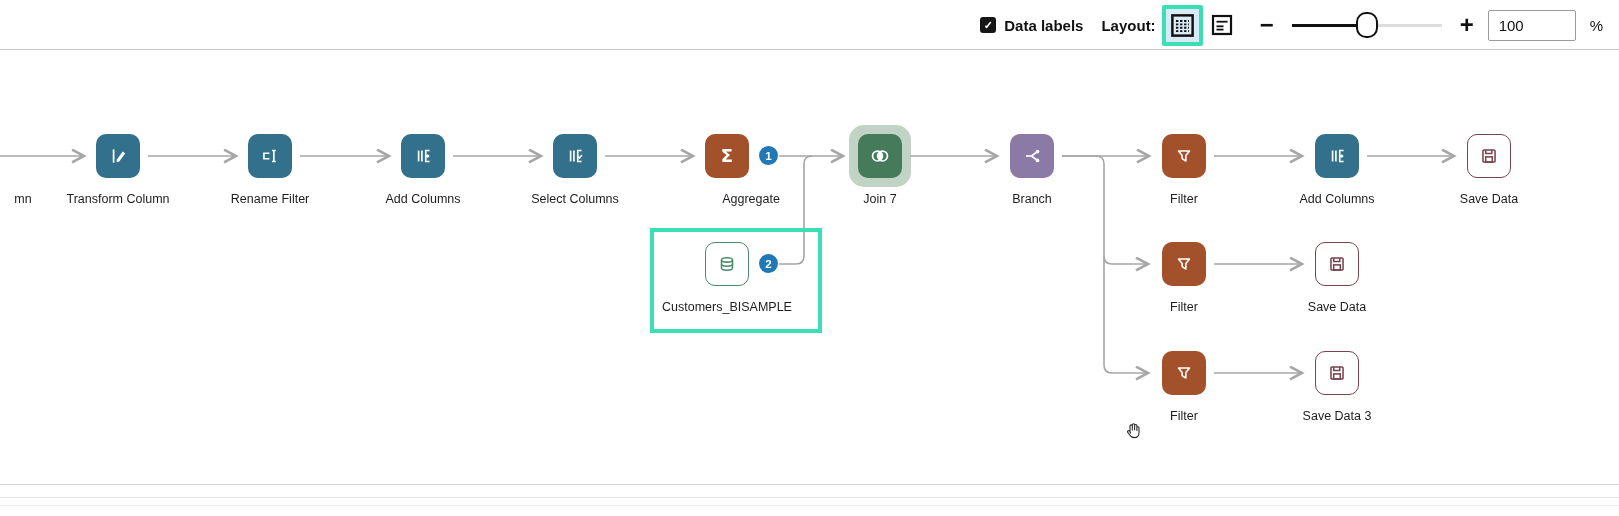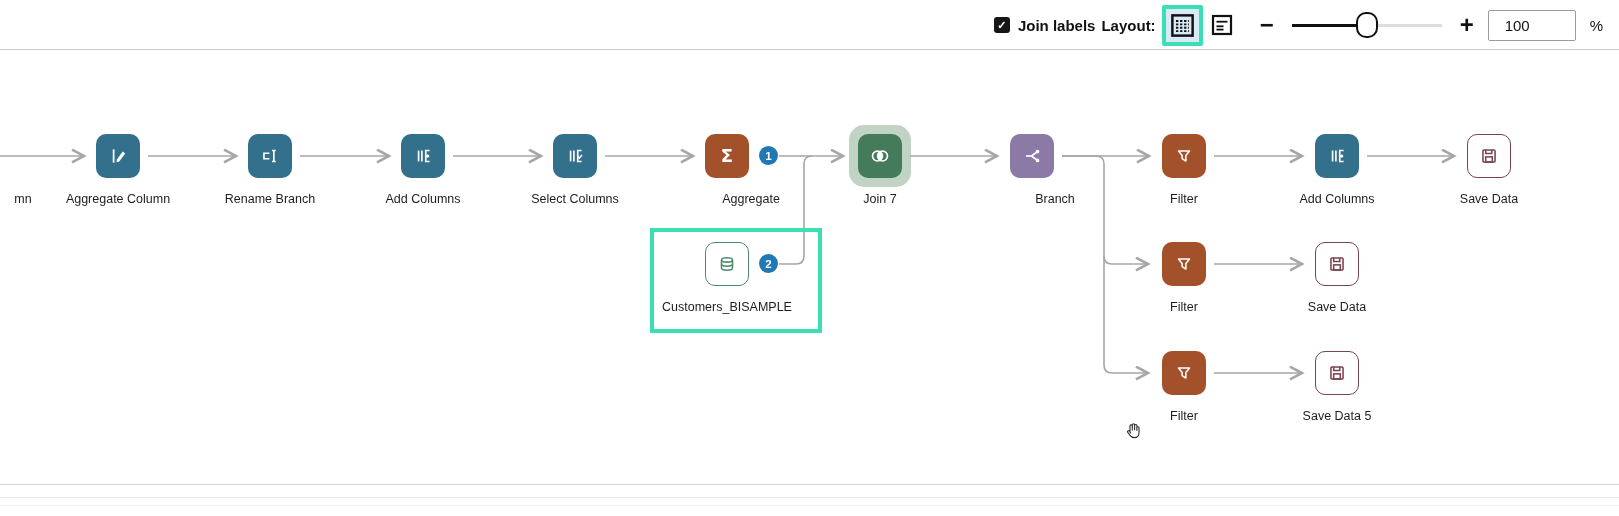--- a/index.html
+++ b/index.html
@@ -8,37 +8,37 @@
 
   
   .toolbar { position:relative; width:1619px; height:50px; background:#fff;
              border-bottom:1px solid #c9c9c9; }
   .toolbar-right { position:absolute; right:16px; top:0; height:50px;
                    display:flex; align-items:center; }
   .checkbox { width:16px; height:16px; background:#161616; border-radius:3px;
               display:flex; align-items:center; justify-content:center;
               color:#fff; font-size:11px; font-weight:bold; cursor:pointer; }
   .show-labels-text { font-size:15px; font-weight:700; color:#111; margin-left:8px; }
-  .layout-label { font-size:15px; font-weight:700; color:#111; margin-left:6px; }
+  .layout-label { font-size:15px; font-weight:700; color:#111; margin-left:18px; }
   .layout-btn-selected-wrap { margin-left:6px; border:4px solid #3adfb4;
               border-radius:2px; background:#d9eaf6; padding:2px 3px;
               display:flex; align-items:center; justify-content:center; }
   .layout-btn { background:transparent; border:none; display:flex; align-items:center;
               justify-content:center; cursor:pointer; padding:0; }
   .layout-btn.second { margin-left:7px; }
   .zoom-minus, .zoom-plus { font-size:24px; font-weight:700; color:#111;
               background:none; border:none; cursor:pointer; line-height:1; }
   .zoom-minus { margin-left:26px; }
   .slider { position:relative; width:150px; height:28px; margin:0 18px; }
   .slider .track-left { position:absolute; left:0; top:13px; height:2.5px; width:50%; background:#111; }
   .slider .track-right { position:absolute; right:0; top:13px; height:2.5px; width:50%; background:#ddd; }
   .slider .thumb { position:absolute; left:calc(50% - 11px); top:1px; width:22px; height:26px;
               background:#fff; border:2.5px solid #111; border-radius:10px; cursor:pointer; }
   .zoom-input { width:88px; height:31px; margin-left:14px; border:1px solid #9b9b9b;
-              border-radius:2px; font-size:15px; color:#111; padding-left:16px;
+              border-radius:2px; font-size:15px; color:#111; padding-left:10px;
               font-family:"Liberation Sans", sans-serif; }
   .pct { font-size:15px; color:#111; margin-left:14px; }
 
   
   .canvas { position:relative; width:1619px; height:435px; background:#fff;
             border-bottom:1px solid #d8d8d8; overflow:hidden; }
   .edges { position:absolute; left:0; top:0; }
 
   .node { position:absolute; width:44px; height:44px; border-radius:10px;
           display:flex; align-items:center; justify-content:center; cursor:pointer; }
@@ -62,21 +62,21 @@
   .hand-cursor { position:absolute; left:1122px; top:368px; }
 </style>
 </head>
 <body>
 
 <div class="toolbar">
   <div class="toolbar-right">
     <div class="checkbox">
       <span>✓</span>
     </div>
-    <span class="show-labels-text">Join labels</span>
+    <span class="show-labels-text">Data labels</span>
     <span class="layout-label">Layout:</span>
 
     <span class="layout-btn-selected-wrap">
       <button class="layout-btn">
         <svg width="27" height="29" viewBox="0 0 24 24">
           <rect x="3" y="3" width="18" height="18" fill="none" stroke="#111" stroke-width="2.2"></rect>
           <g stroke="#111" stroke-width="1.7" stroke-dasharray="2.1 1.5">
             <path d="M6.2 8 h11.6"></path>
               <path d="M6.2 11 h11.6"></path>
               <path d="M6.2 14 h11.6"></path>
@@ -267,35 +267,35 @@
     <svg width="22" height="22" viewBox="0 0 20 20">
       <g stroke="#77434c" stroke-width="1.4" fill="none">
         <rect x="4.5" y="4.5" width="11" height="11" rx="1"></rect>
         <path d="M7 4.5 v3.2 h5.5 v-3.2"></path>
         <rect x="7" y="10.8" width="6" height="4.7"></rect>
       </g>
     </svg>
   </div>
 
   <div class="node-label" style="left:-62px;top:142px">mn</div>
-  <div class="node-label" style="left:33px;top:142px">Aggregate Column</div>
-  <div class="node-label" style="left:185px;top:142px">Rename Branch</div>
+  <div class="node-label" style="left:33px;top:142px">Transform Column</div>
+  <div class="node-label" style="left:185px;top:142px">Rename Filter</div>
   <div class="node-label" style="left:338px;top:142px">Add Columns</div>
   <div class="node-label" style="left:490px;top:142px">Select Columns</div>
   <div class="node-label" style="left:666px;top:142px">Aggregate</div>
   <div class="node-label" style="left:795px;top:142px">Join 7</div>
-  <div class="node-label" style="left:970px;top:142px">Branch</div>
+  <div class="node-label" style="left:947px;top:142px">Branch</div>
   <div class="node-label" style="left:1099px;top:142px">Filter</div>
   <div class="node-label" style="left:1252px;top:142px">Add Columns</div>
   <div class="node-label" style="left:1404px;top:142px">Save Data</div>
   <div class="node-label" style="left:642px;top:250px">Customers_BISAMPLE</div>
   <div class="node-label" style="left:1099px;top:250px">Filter</div>
   <div class="node-label" style="left:1252px;top:250px">Save Data</div>
   <div class="node-label" style="left:1099px;top:359px">Filter</div>
-  <div class="node-label" style="left:1252px;top:359px">Save Data 5</div>
+  <div class="node-label" style="left:1252px;top:359px">Save Data 3</div>
 
   <svg class="hand-cursor" width="24" height="24" viewBox="0 0 24 24">
     <path d="M8 14 V8 a1.15 1.15 0 0 1 2.3 0 V12 M10.3 11.6 V6.9 a1.15 1.15 0 0 1 2.3 0 V11.6
              M12.6 11.8 V7.6 a1.15 1.15 0 0 1 2.3 0 V12.4 M14.9 12.4 V9.8 a1.05 1.05 0 0 1 2.1 0
              v4.6 c0 3.1-1.9 5.2-4.8 5.2 -2.5 0-3.7-1.1-5-3.4 L5.7 14.4 a1.15 1.15 0 0 1 2-1.15 l1 1.7" stroke="#2b2b2b" stroke-width="1.1" fill="#fff" stroke-linecap="round" stroke-linejoin="round"></path>
   </svg>
 
 </div>
 
 <div class="hairline" style="top:497px"></div>

